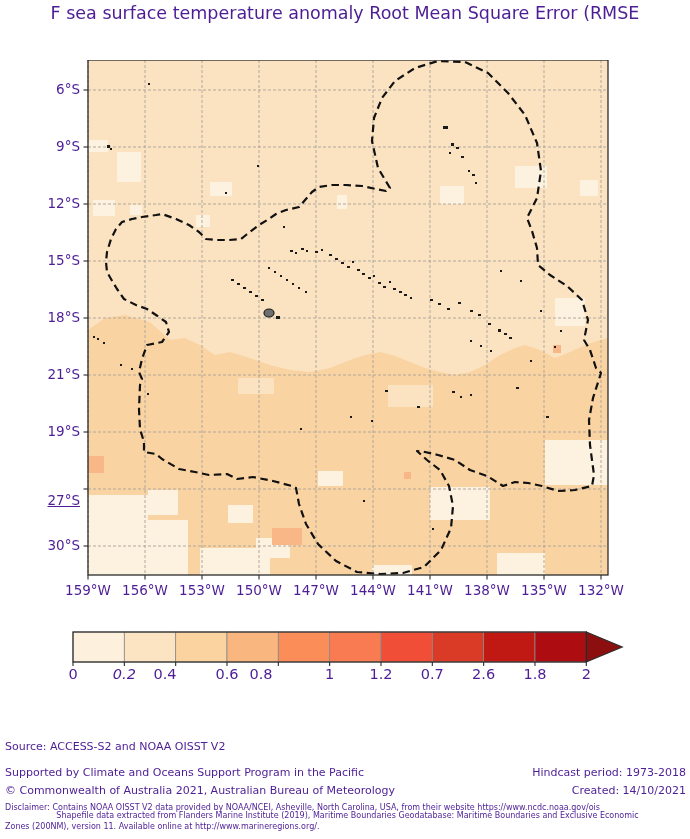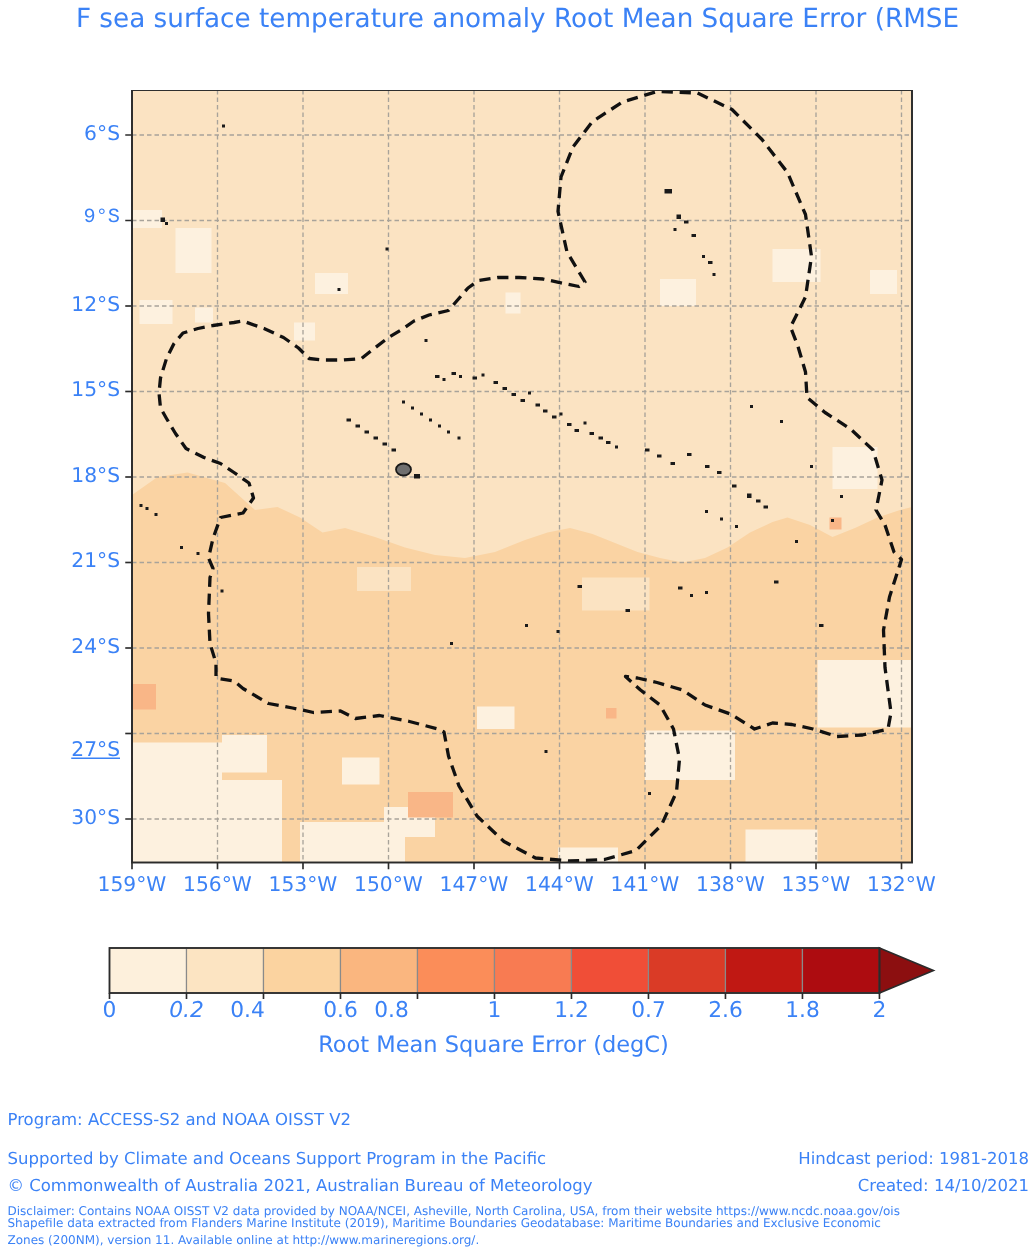--- a/index.html
+++ b/index.html
@@ -1,17 +1,17 @@
 <!DOCTYPE html>
 <html><head>
 <meta charset="utf-8">
 <style>
   html,body{margin:0;padding:0;background:#fff;}
   .page{position:relative;width:690px;height:839px;background:#ffffff;
-        font-family:"DejaVu Sans", sans-serif;color:#3b82f6;overflow:hidden;}
+        font-family:"DejaVu Sans", sans-serif;color:#4c1d95;overflow:hidden;}
   .title-line{position:absolute;left:0;width:690px;text-align:center;
               font-size:17.5px;white-space:nowrap;}
   #title1{top:3px;}
   #title2{top:29px;}
   .xlab{position:absolute;width:56px;text-align:center;font-size:13.5px;top:582px;}
   .ylab{position:absolute;width:54px;text-align:right;font-size:13.5px;left:26px;height:18px;}
   .cblab{position:absolute;width:44px;text-align:center;font-size:14.5px;top:666px;}
   .cbcaption{position:absolute;left:0;width:658px;top:687px;text-align:center;font-size:15px;}
   .foot{position:absolute;left:5px;font-size:11px;white-space:nowrap;}
   .foot-r{position:absolute;right:4px;font-size:11px;white-space:nowrap;text-align:right;}
@@ -194,26 +194,26 @@
       <div class="xlab" style="left: 231px;">150°W</div>
       <div class="xlab" style="left: 288px;">147°W</div>
       <div class="xlab" style="left: 345px;">144°W</div>
       <div class="xlab" style="left: 402px;">141°W</div>
       <div class="xlab" style="left: 459px;">138°W</div>
       <div class="xlab" style="left: 516px;">135°W</div>
       <div class="xlab" style="left: 573px; text-align: center;">132°W</div>
     </div>
   <div id="ylabs">
       <div class="ylab" style="top: 81px;">6°S</div>
-      <div class="ylab" style="top: 138px; font-family: Liberation Mono, monospace;">9°S</div>
+      <div class="ylab" style="top: 138px;">9°S</div>
       <div class="ylab" style="top: 195px;">12°S</div>
       <div class="ylab" style="top: 252px;">15°S</div>
       <div class="ylab" style="top: 309px;">18°S</div>
       <div class="ylab" style="top: 366px;">21°S</div>
-      <div class="ylab" style="top: 423px;">24°S</div>
+      <div class="ylab" style="top: 423px;">19°S</div>
       <div class="ylab" style="top: 492px; text-decoration: underline;">27°S</div>
       <div class="ylab" style="top: 537px;">30°S</div>
     </div>
 
   <svg id="cb-svg" style="left:71px;top:629px;" width="556" height="40" viewBox="0 0 556 40">
       <rect x="2" y="3" width="51.33" height="30" fill="#FDF0DC" stroke="#8A8A8A" stroke-width="0.8"></rect>
       <rect x="53.33" y="3" width="51.33" height="30" fill="#FCE4C2" stroke="#8A8A8A" stroke-width="0.8"></rect>
       <rect x="104.66" y="3" width="51.33" height="30" fill="#FBD3A0" stroke="#8A8A8A" stroke-width="0.8"></rect>
       <rect x="155.99" y="3" width="51.33" height="30" fill="#FAB67F" stroke="#8A8A8A" stroke-width="0.8"></rect>
       <rect x="207.32" y="3" width="51.33" height="30" fill="#FB8D59" stroke="#8A8A8A" stroke-width="0.8"></rect>
@@ -242,25 +242,24 @@
       <div class="cblab" style="left: 143px;">0.4</div>
       <div class="cblab" style="left: 204.99px;">0.6</div>
       <div class="cblab" style="left: 239px;">0.8</div>
       <div class="cblab" style="left: 307.65px;">1</div>
       <div class="cblab" style="left: 358.98px;">1.2</div>
       <div class="cblab" style="left: 410.31px;">0.7</div>
       <div class="cblab" style="left: 461.64px;">2.6</div>
       <div class="cblab" style="left: 512.97px;">1.8</div>
       <div class="cblab" style="left: 564.3px;">2</div>
     </div>
-  <div class="cbcaption">Root Mean Square Error (degC)</div>
-
-  <div class="foot" style="top:740px;">Program: ACCESS-S2 and NOAA OISST V2</div>
+
+  <div class="foot" style="top:740px;">Source: ACCESS-S2 and NOAA OISST V2</div>
   <div class="foot" style="top:766px;">Supported by Climate and Oceans Support Program in the Pacific</div>
   <div class="foot" style="top:784px;">© Commonwealth of Australia 2021, Australian Bureau of Meteorology</div>
-  <div class="foot-r" style="top:766px;">Hindcast period: 1981-2018</div>
+  <div class="foot-r" style="top:766px;">Hindcast period: 1973-2018</div>
   <div class="foot-r" style="top:784px;">Created: 14/10/2021</div>
 
   <div class="disc" style="top:803px;">Disclaimer: Contains NOAA OISST V2 data provided by NOAA/NCEI, Asheville, North Carolina, USA, from their website https://www.ncdc.noaa.gov/ois</div>
-  <div class="disc" style="top:811px;">Shapefile data extracted from Flanders Marine Institute (2019), Maritime Boundaries Geodatabase: Maritime Boundaries and Exclusive Economic</div>
+  <div class="disc" style="top:811px;text-align:center;">Shapefile data extracted from Flanders Marine Institute (2019), Maritime Boundaries Geodatabase: Maritime Boundaries and Exclusive Economic</div>
   <div class="disc" style="top:822px;">Zones (200NM), version 11. Available online at http://www.marineregions.org/.</div>
 
 </div>
 
 </body></html>

